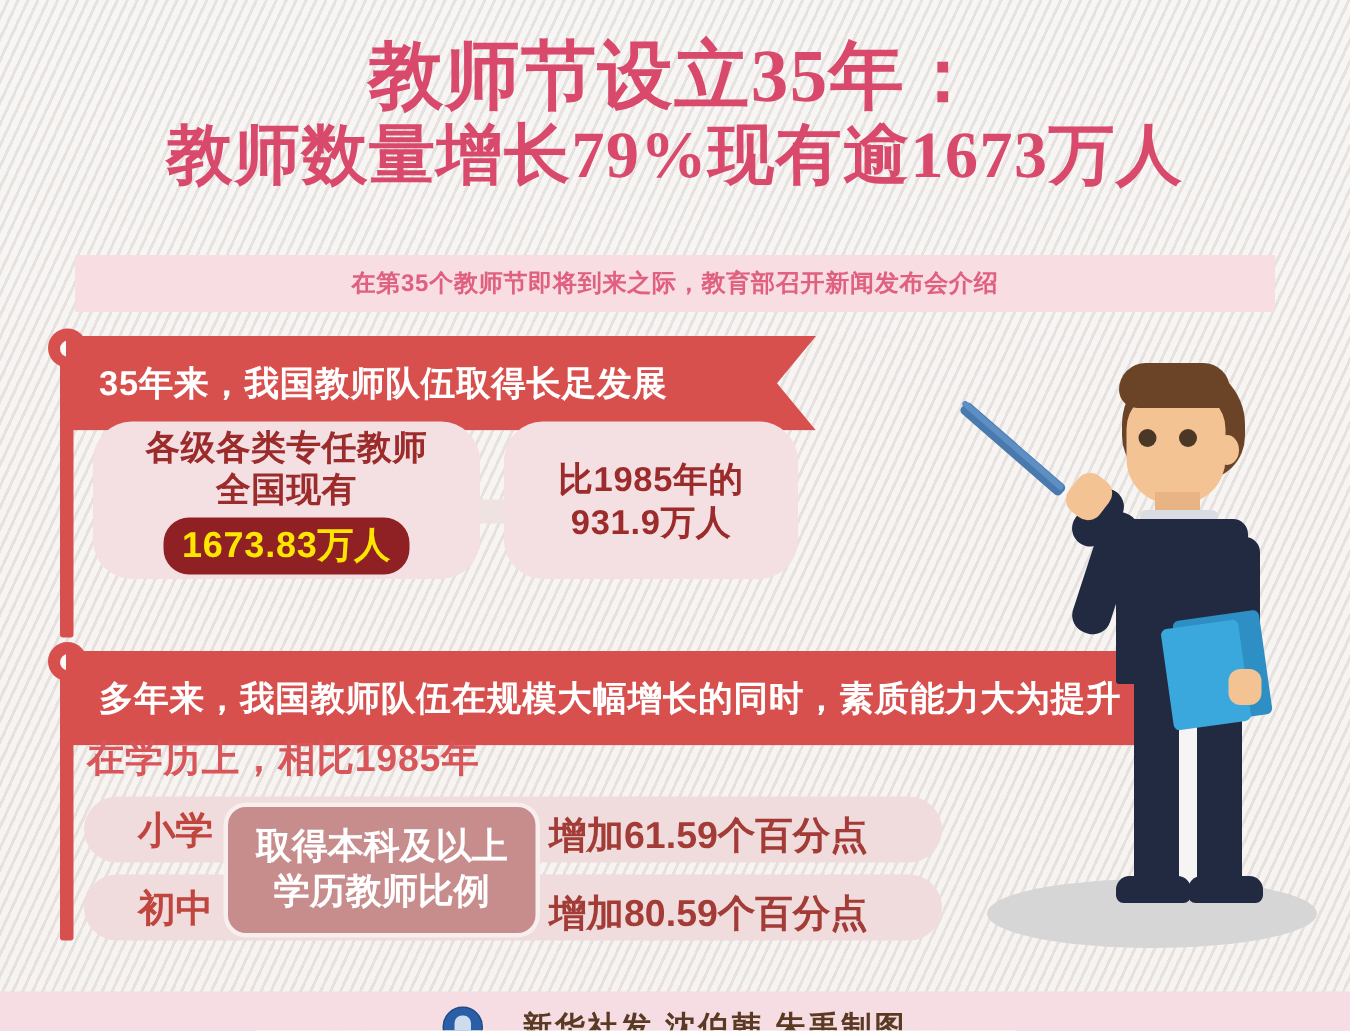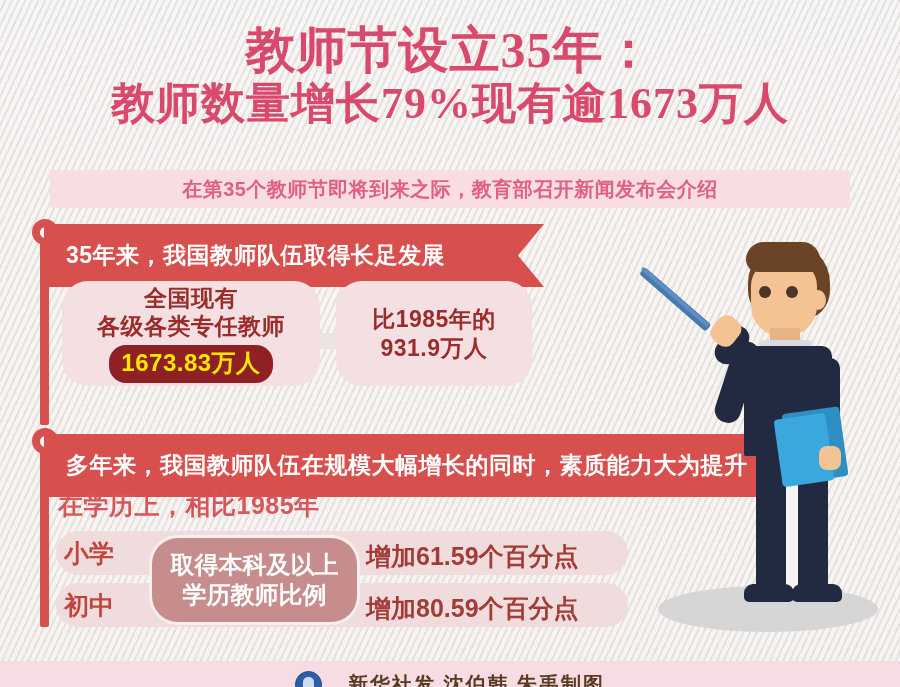--- a/index.html
+++ b/index.html
@@ -27,21 +27,21 @@
   }
   .title-1{font-size:50px;}
   .title-2{font-size:44px;margin-top:4px;}
 
   
   .subtitle-bar{
     position:absolute;left:50px;top:170px;width:800px;height:38px;
     background:#f8dde3;display:flex;align-items:center;justify-content:center;
   }
   .subtitle-text{
-    color:#e0607f;font-size:20px;font-weight:bold;letter-spacing:.5px;text-align:center;
+    color:#e0607f;font-size:16px;font-weight:bold;letter-spacing:.5px;text-align:center;
   }
 
   
   .rail{position:absolute;background:#d8504e;width:9px;border-radius:2px;}
   .rail-dot{
     position:absolute;width:26px;height:26px;border-radius:50%;
     background:#d8504e;display:flex;align-items:center;justify-content:center;
   }
   .rail-dot::after{
     content:"";width:11px;height:11px;border-radius:50%;background:#fdfbfa;
@@ -76,27 +76,27 @@
   .sub-label{
     position:absolute;color:#d8565a;font-size:25px;font-weight:bold;letter-spacing:.5px;
   }
 
   
   .pill{
     position:absolute;height:44px;background:#f0dcdd;border-radius:22px;
     display:flex;align-items:center;
   }
   .pill-label{
-    color:#c0453f;font-size:25px;font-weight:bold;padding-left:8px;white-space:nowrap;
+    color:#c0453f;font-size:25px;font-weight:bold;padding-left:36px;white-space:nowrap;
   }
   .pill-value{
     position:absolute;color:#a33b37;font-size:25px;font-weight:bold;white-space:nowrap;
   }
   .center-badge{
-    position:absolute;background:#c78c8c;border-radius:26px;
+    position:absolute;background:#c78c8c;border-radius:12px;
     display:flex;flex-direction:column;align-items:center;justify-content:center;
     box-shadow:0 0 0 3px rgba(247,240,239,.9);
   }
   .center-badge-line{color:#fff;font-size:24px;font-weight:bold;line-height:1.24;white-space:nowrap;}
 
   
   .fig{position:absolute;left:620px;top:228px;width:280px;height:412px;}
   .shadow-ellipse{
     position:absolute;left:38px;top:358px;width:220px;height:46px;
     background:#d6d6d6;border-radius:50%;
@@ -238,22 +238,22 @@
 
   <div class="rail-dot" style="left:32px;top:219px;"></div>
   <div class="rail" style="left:40px;top:240px;height:185px;"></div>
   <div class="flag" style="left:44px;top:224px;width:500px;">
     <span class="flag-text">35年来，我国教师队伍取得长足发展</span>
   </div>
 
   <div class="connector" style="left:300px;top:333px;width:48px;"></div>
 
   <div class="stat-box" style="left:62px;top:281px;width:258px;height:105px;">
+    <div class="stat-line">各级各类专任教师</div>
     <div class="stat-line">全国现有</div>
-    <div class="stat-line">各级各类专任教师</div>
     <div class="stat-value">1673.83万人</div>
   </div>
 
   <div class="stat-box" style="left:336px;top:281px;width:196px;height:105px;">
     <div class="stat-line">比1985年的</div>
     <div class="stat-line">931.9万人</div>
   </div>
 
   <div class="rail-dot" style="left:32px;top:428px;"></div>
   <div class="rail" style="left:40px;top:449px;height:178px;"></div>

